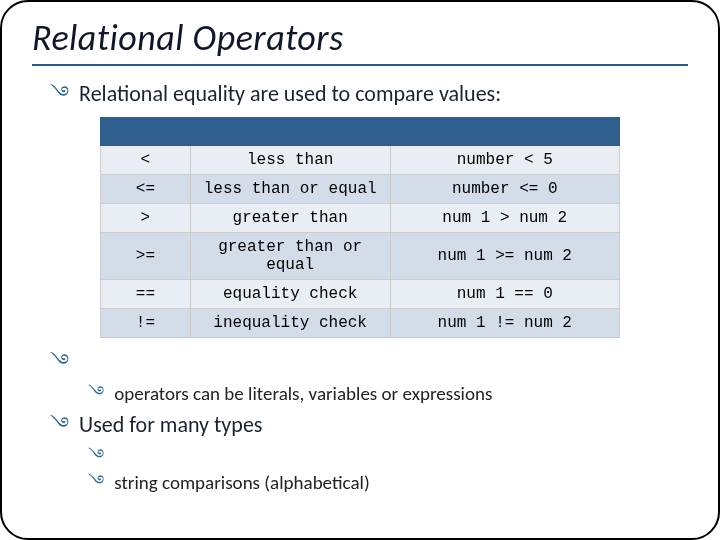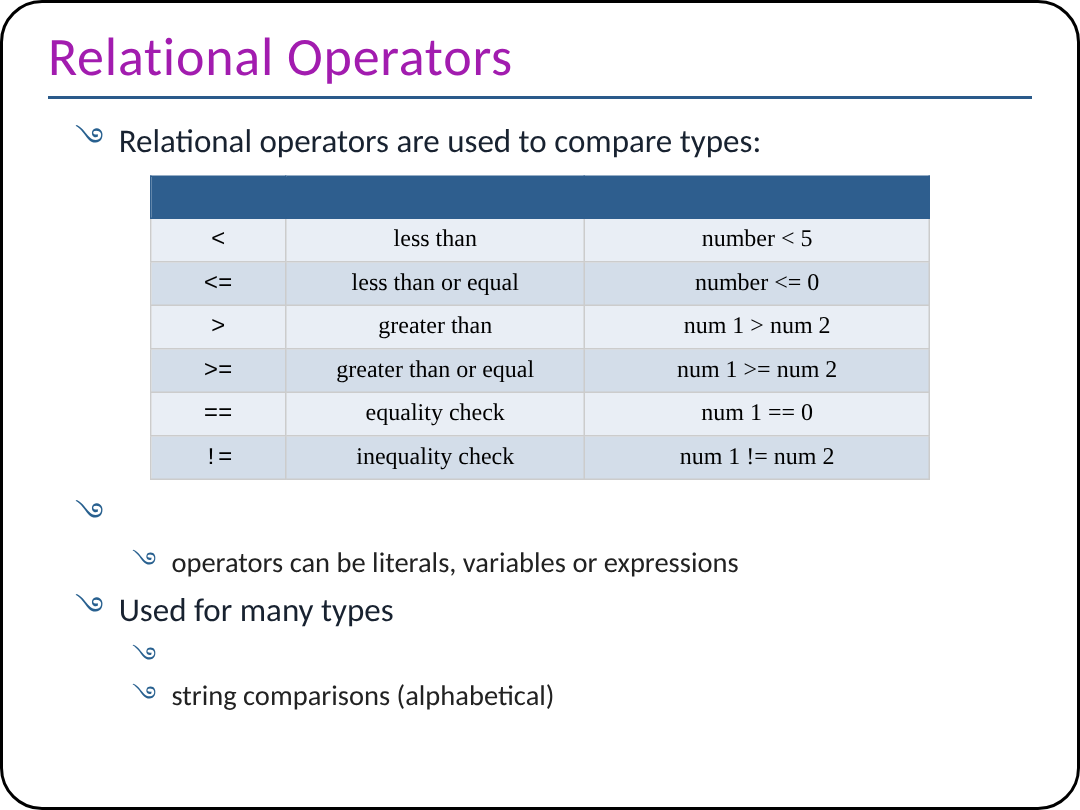--- a/index.html
+++ b/index.html
@@ -13,23 +13,24 @@
     width: 720px;
     height: 540px;
     border: 2px solid #000;
     border-radius: 28px;
     padding: 14px 30px 18px 30px;
     position: relative;
   }
   .title {
     font-size: 36px;
     font-weight: 400;
-    color: #a21caf;
+    color: #0f172a;
     margin-bottom: 4px;
     letter-spacing: 0.5px;
+    font-style: italic;
   }
   .underline {
     height: 2px;
     background: #2a5a8a;
     margin-bottom: 14px;
     width: 100%;
   }
   .bullet-line {
     display: flex;
     align-items: center;
@@ -77,40 +78,40 @@
   table.op tr.hdr td { background: #2e5e8e !important; }
   .col-op {
     width: 90px;
     font-family: "Courier New", monospace;
     font-size: 17px;
     text-align: left;
     padding-left: 22px;
   }
   .col-desc {
     width: 200px;
-    font-family: Liberation Serif, serif;
+    font-family: Liberation Mono, monospace;
     font-size: 15px;
   }
   .col-ex {
     width: 230px;
-    font-family: Liberation Serif, serif;
+    font-family: Liberation Mono, monospace;
     font-size: 16px;
   }
 </style>
 </head>
 <body>
 
 <div class="slide">
 
   <div class="title">Relational Operators</div>
   <div class="underline"></div>
 
   <div class="bullet-line">
     <span class="bullet-marker">࿓</span>
-    <span>Relational operators are used to compare types:</span>
+    <span>Relational equality are used to compare values:</span>
   </div>
 
   <table class="op">
     <tbody>
         <tr class="hdr">
           <td></td>
           <td></td>
           <td></td>
         </tr>
     <tr>

